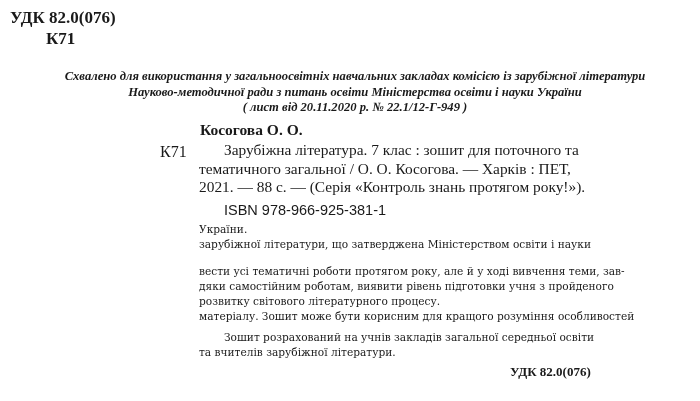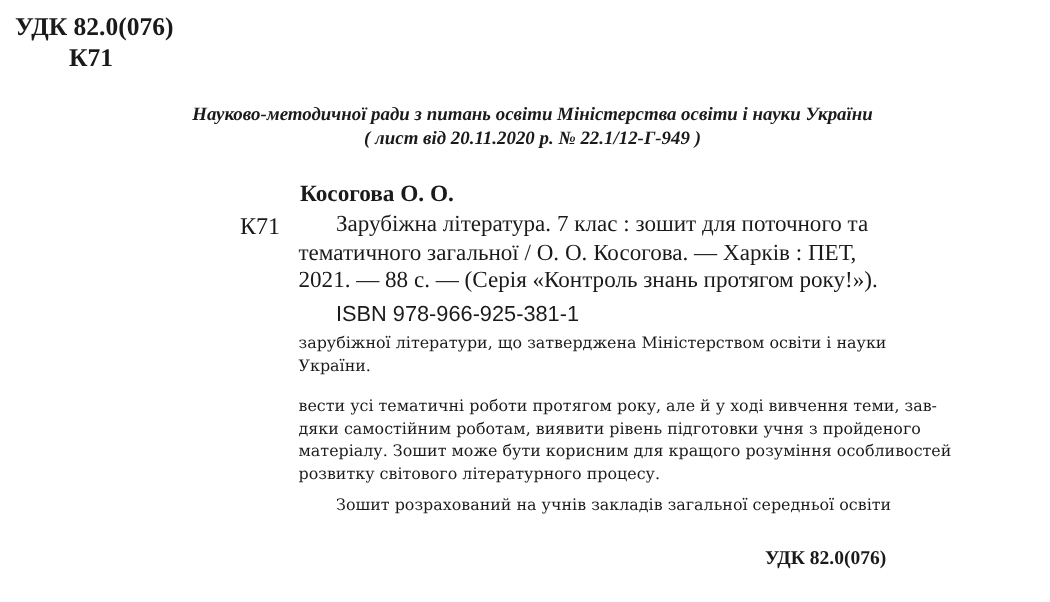--- a/index.html
+++ b/index.html
@@ -77,45 +77,47 @@
       font-weight: bold; font-size: 13px; line-height: 16px;
     }
   </style>
 </head>
 <body>
 
 <div class="abs udk-top">УДК 82.0(076)</div>
 <div class="abs k71-top">К71</div>
 
 <div class="abs approval">
+  <div>Схвалено для використання у загальноосвітніх навчальних закладах комісією із зарубіжної літератури</div>
   <div>Науково-методичної ради з питань освіти Міністерства освіти і науки України</div>
   <div>( лист від 20.11.2020 р. № 22.1/12-Г-949 )</div>
 </div>
 
 <div class="abs author">Косогова О. О.</div>
 <div class="abs k71-mid">К71</div>
 
 <div class="abs biblio">
   <div class="first">Зарубіжна література. 7 клас : зошит для поточного та</div>
   <div>тематичного загальної / О. О. Косогова. — Харків : ПЕТ,</div>
   <div>2021. — 88 с. — (Серія «Контроль знань протягом року!»).</div>
 </div>
 
 <div class="abs isbn">ISBN 978-966-925-381-1</div>
 
 <div class="abs para p1">
+  <div>України.</div>
   <div>зарубіжної літератури, що затверджена Міністерством освіти і науки</div>
-  <div>України.</div>
 </div>
 
 <div class="abs para p2">
   <div>вести усі тематичні роботи протягом року, але й у ході вивчення теми, зав-</div>
   <div>дяки самостійним роботам, виявити рівень підготовки учня з пройденого</div>
+  <div>розвитку світового літературного процесу.</div>
   <div>матеріалу. Зошит може бути корисним для кращого розуміння особливостей</div>
-  <div>розвитку світового літературного процесу.</div>
 </div>
 
 <div class="abs para p3">
   <div class="ind">Зошит розрахований на учнів закладів загальної середньої освіти</div>
+  <div>та вчителів зарубіжної літератури.</div>
 </div>
 
 <div class="abs copyright">© ТОВ «ПЕТ», 2021</div>
 <div class="abs udk-bottom">УДК 82.0(076)</div>
 
 </body></html>

